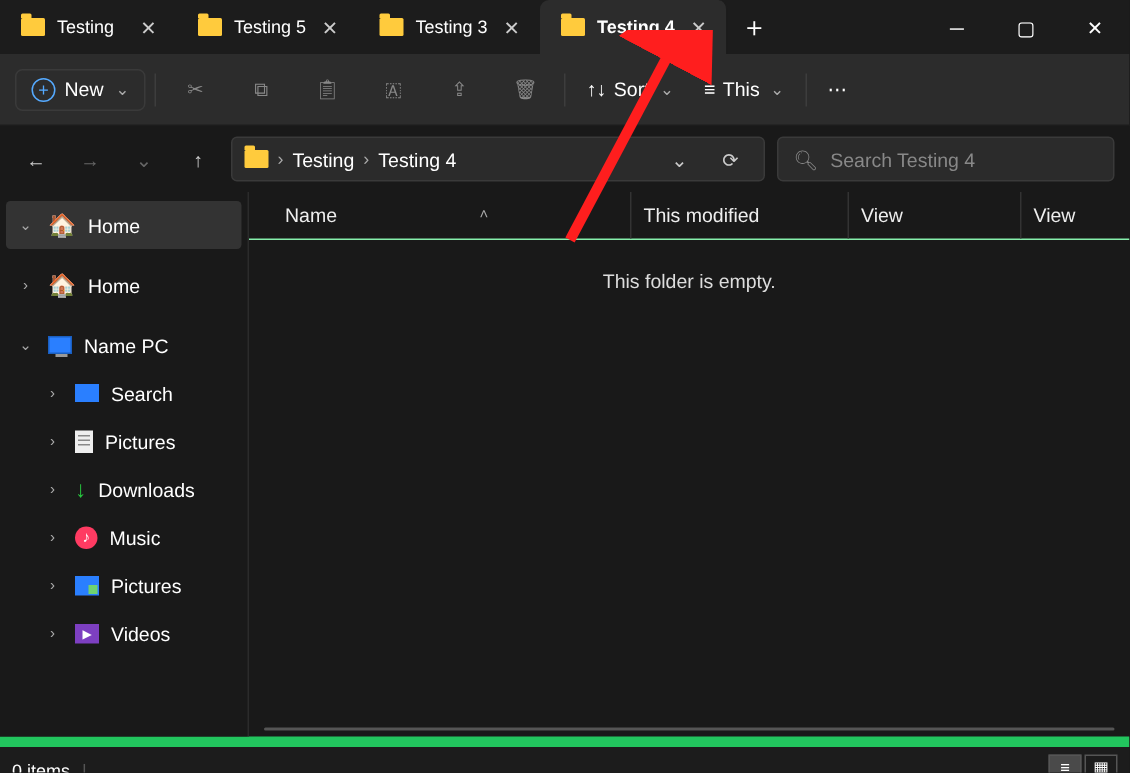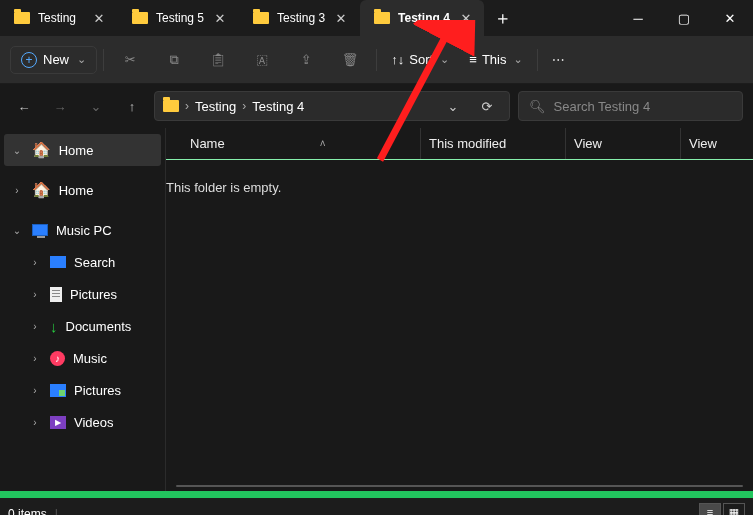--- a/index.html
+++ b/index.html
@@ -47,21 +47,21 @@
 .pin { margin-left:auto; color:#888; font-size:12px; }
 
 .main { flex:1; display:flex; flex-direction:column; border-left:1px solid #2b2b2b; }
 .cols { display:flex; align-items:center; height:32px; border-bottom:1px solid #86efac; padding-left:24px; font-size:13px; color:#eee; position:relative; }
 .col { display:flex; align-items:center; height:100%; }
 .col.name { width:230px; }
 .col.date { width:145px; border-left:1px solid #333; padding-left:8px;}
 .col.type { width:115px; border-left:1px solid #333; padding-left:8px;}
 .col.size { border-left:1px solid #333; padding-left:8px;}
 .sortup { position:relative; left:95px; color:#aaa; font-size:10px; }
-.empty { text-align:left; padding-top:20px; color:#ddd; font-size:13px; }
+.empty { text-align:center; padding-top:20px; color:#ddd; font-size:13px; }
 .scrollhint { height:2px; background:#555; margin:0 10px 4px 10px; border-radius:2px; }
 
 
 .status { height:30px; background:#1c1c1c; display:flex; align-items:flex-end; padding:0 8px; font-size:12px; border-top:7px solid #22c55e; }
 .status .right { margin-left:auto; display:flex; gap:2px; }
 .viewbtn { width:22px; height:18px; border:1px solid #555; display:flex; align-items:center; justify-content:center; font-size:11px; line-height:1; }
 .viewbtn.on { background:#4a4a4a; }
 
 
 .ic-folder { width:16px; height:12px; background:#ffcb3d; border-radius:1px; position:relative; display:inline-block; }
@@ -172,36 +172,36 @@
     <div style="height:8px"></div>
     <div class="side-item">
       <span class="ar">›</span>
       <span class="ic-home">🏠</span>
       <span>Home</span>
     </div>
     <div style="height:8px"></div>
     <div class="side-item">
       <span class="ar">⌄</span>
       <span class="ic-pc"></span>
-      <span>Music PC</span>
+      <span>Name PC</span>
     </div>
     <div class="side-item subsub">
       <span class="ar">›</span>
       <span class="ic-desk"></span>
       <span>Search</span>
     </div>
     <div class="side-item subsub">
       <span class="ar">›</span>
       <span class="ic-doc"></span>
       <span>Pictures</span>
     </div>
     <div class="side-item subsub">
       <span class="ar">›</span>
       <span class="ic-down">↓</span>
-      <span>Documents</span>
+      <span>Downloads</span>
     </div>
     <div class="side-item subsub">
       <span class="ar">›</span>
       <span class="ic-music">♪</span>
       <span>Music</span>
     </div>
     <div class="side-item subsub">
       <span class="ar">›</span>
       <span class="ic-pic"></span>
       <span>Pictures</span>

